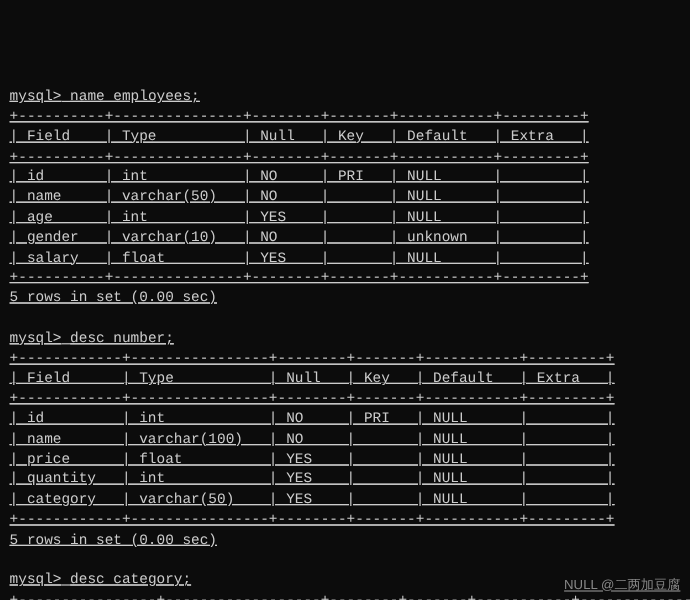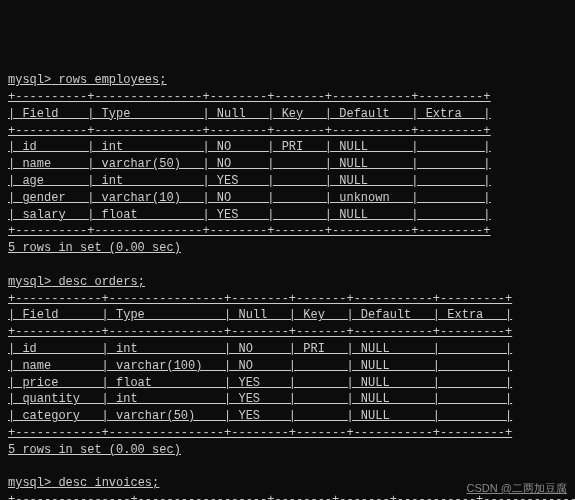--- a/index.html
+++ b/index.html
@@ -22,51 +22,51 @@
       color: #888888;
       font-size: 11px;
       font-family: sans-serif;
     }
   </style>
 </head>
 <body>
 
 
 
-<span>mysql&gt;</span> <span>rows employees;</span>
+<span>mysql&gt;</span> <span>name employees;</span>
 <span>+----------+---------------+--------+-------+-----------+---------+
 | Field    | Type          | Null   | Key   | Default   | Extra   |
 +----------+---------------+--------+-------+-----------+---------+
 | id       | int           | NO     | PRI   | NULL      |         |
 | name     | varchar(50)   | NO     |       | NULL      |         |
 | age      | int           | YES    |       | NULL      |         |
 | gender   | varchar(10)   | NO     |       | unknown   |         |
 | salary   | float         | YES    |       | NULL      |         |
 +----------+---------------+--------+-------+-----------+---------+</span>
 <span>5 rows in set (0.00 sec)</span>
 
-<span>mysql&gt;</span> <span>desc orders;</span>
+<span>mysql&gt;</span> <span>desc number;</span>
 <span>+------------+----------------+--------+-------+-----------+---------+
 | Field      | Type           | Null   | Key   | Default   | Extra   |
 +------------+----------------+--------+-------+-----------+---------+
 | id         | int            | NO     | PRI   | NULL      |         |
 | name       | varchar(100)   | NO     |       | NULL      |         |
 | price      | float          | YES    |       | NULL      |         |
 | quantity   | int            | YES    |       | NULL      |         |
 | category   | varchar(50)    | YES    |       | NULL      |         |
 +------------+----------------+--------+-------+-----------+---------+</span>
 <span>5 rows in set (0.00 sec)</span>
 
-<span>mysql&gt;</span> <span>desc invoices;</span>
+<span>mysql&gt;</span> <span>desc category;</span>
 <span>+----------------+------------------+--------+-------+-----------+------------------+
 | Field          | Type             | Null   | Key   | Default   | Extra            |
 +----------------+------------------+--------+-------+-----------+------------------+
 | number         | int              | NO     | PRI   | NULL      | auto_increment   |
 | order_id       | int              | YES    | MUL   | NULL      |                  |
 | in_date        | date             | YES    |       | NULL      |                  |
 | total_amount   | float unsigned   | YES    |       | NULL      |                  |
 +----------------+------------------+--------+-------+-----------+------------------+</span>
 
 
-<div class="watermark">CSDN @二两加豆腐</div>
+<div class="watermark">NULL @二两加豆腐</div>
 
 
 
 
 </body></html>

